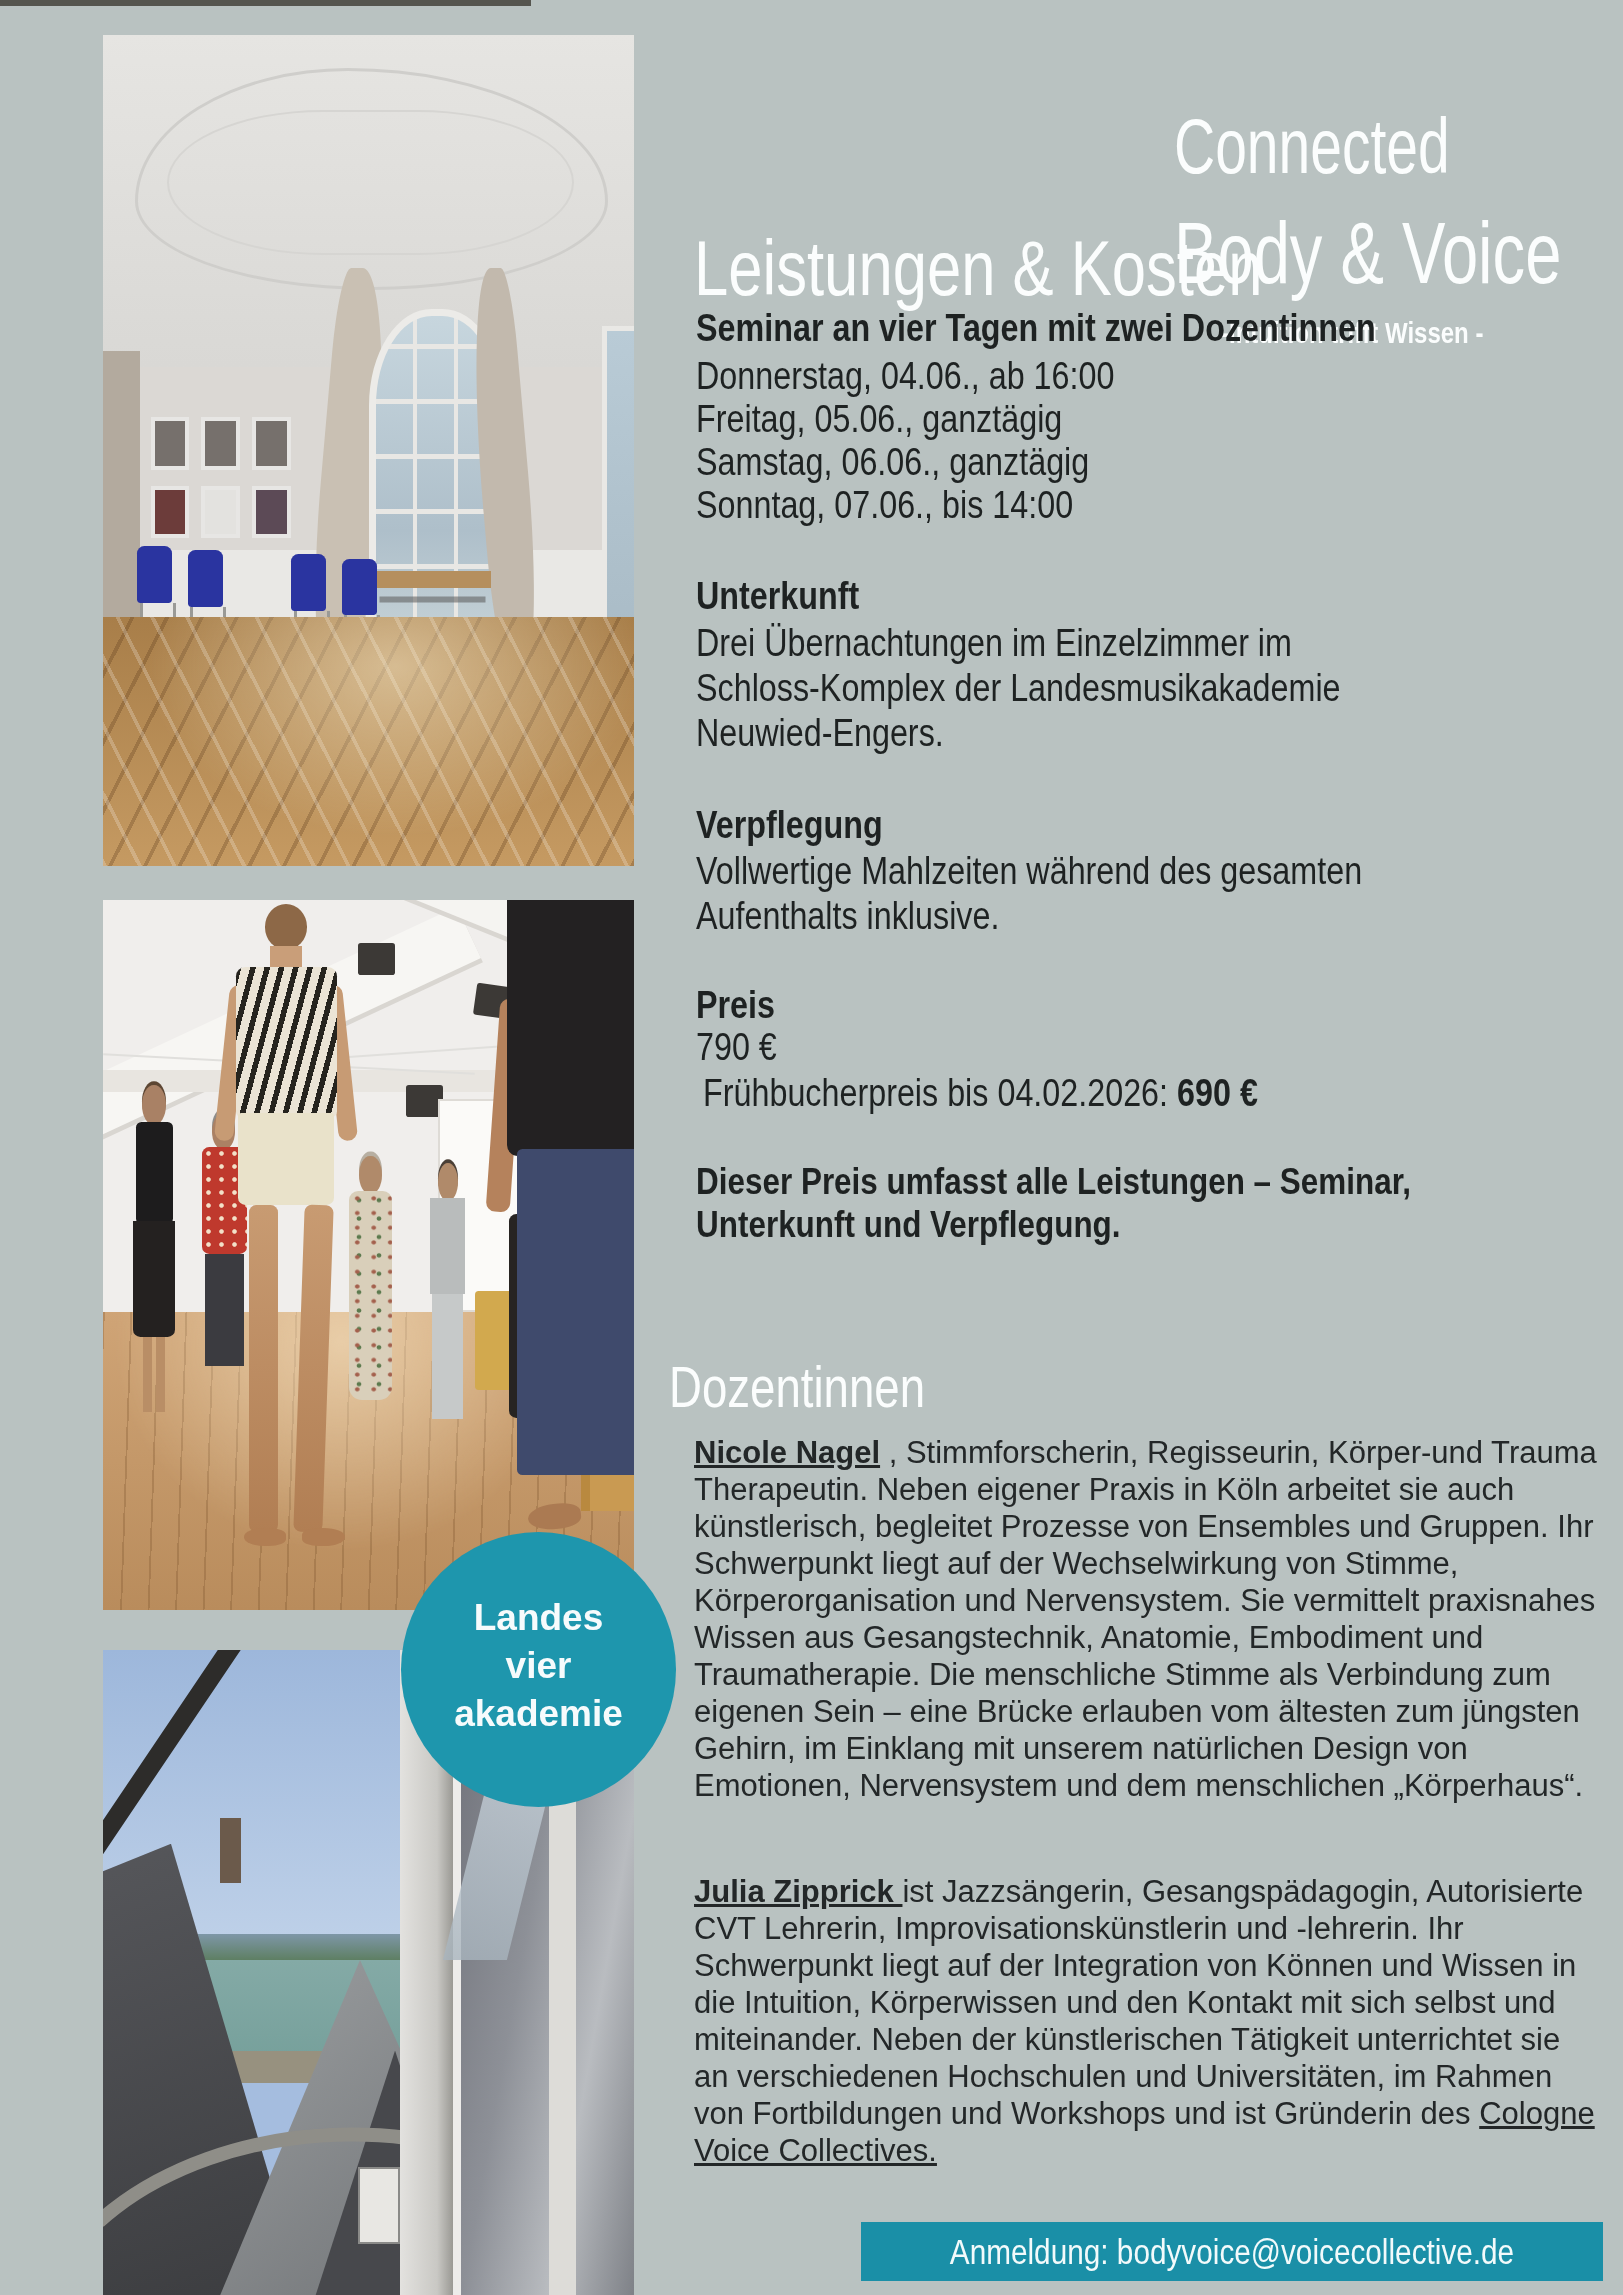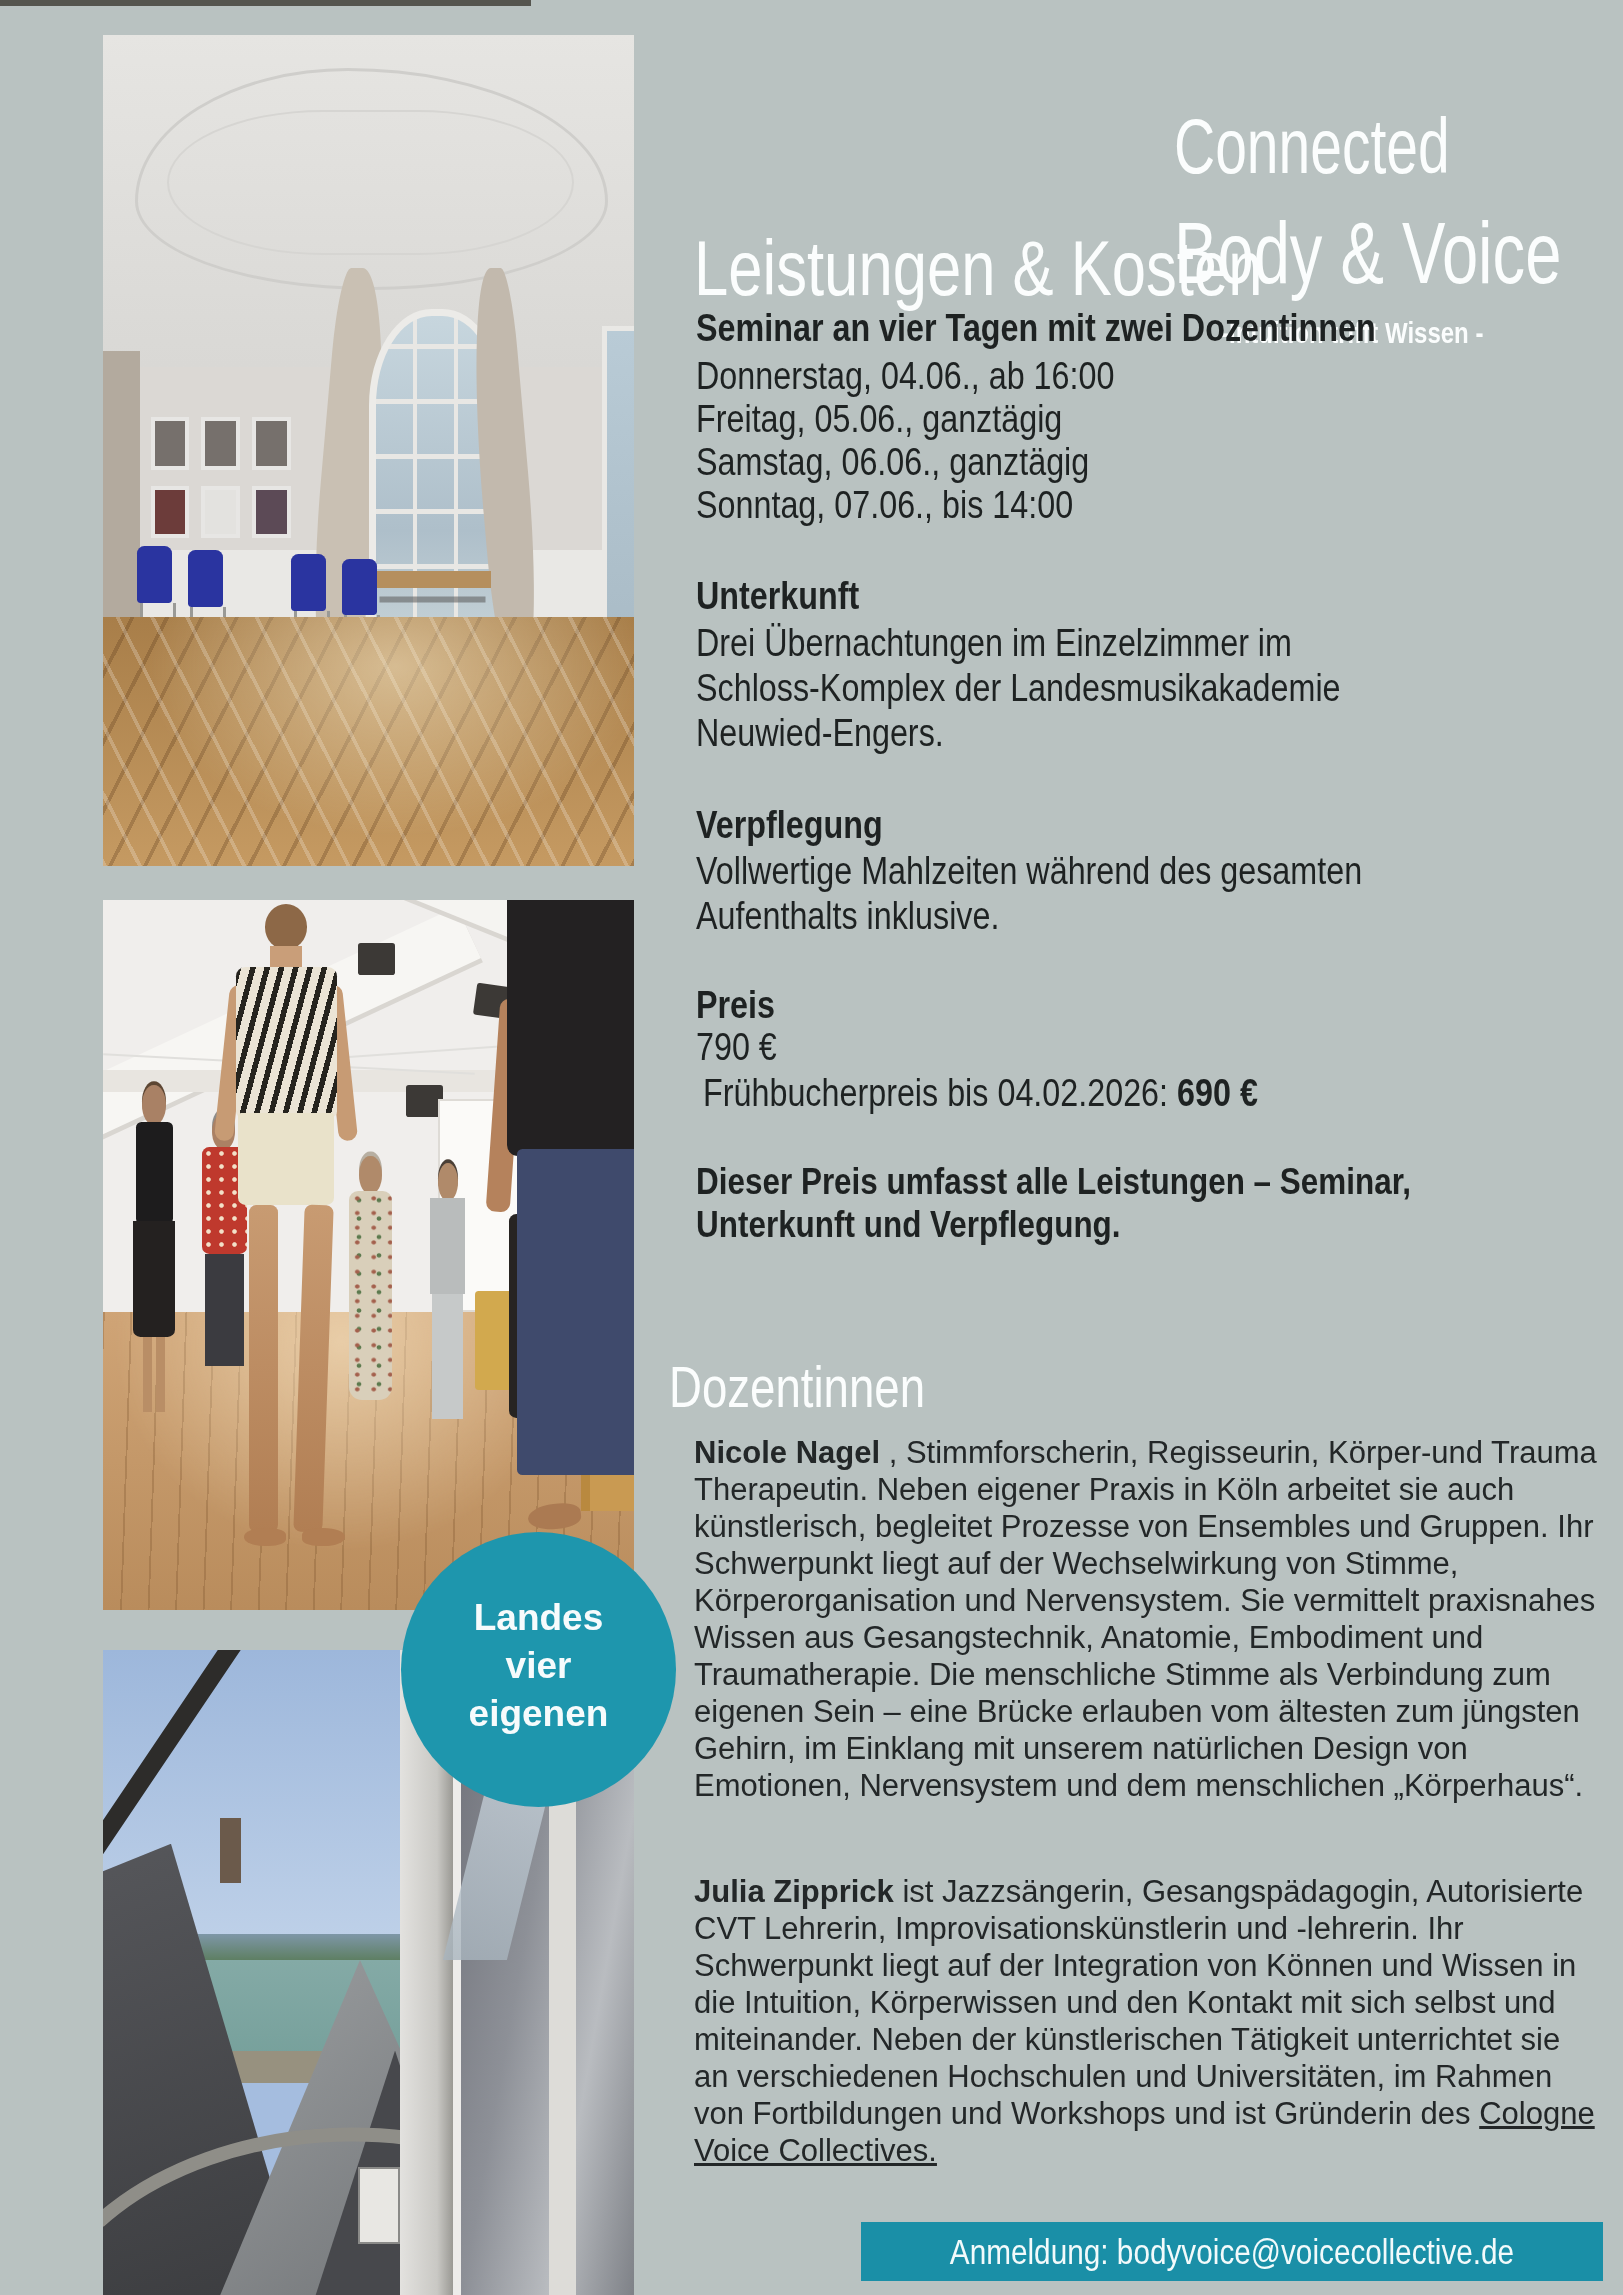--- a/index.html
+++ b/index.html
@@ -24,21 +24,21 @@
   .sec-title{left:696px;font-size:38px;font-weight:700;}
   .sec-body{left:696px;font-size:38px;line-height:45px;width:826px;}
   .price-reg{left:696px;top:1026px;font-size:38px;}
   .price-early{left:703px;top:1072px;font-size:38px;}
   .price-early b{font-weight:700;}
   .price-note{left:696px;top:1160px;font-size:37px;font-weight:700;line-height:43px;width:909px;}
 
   
   .h2{left:669px;top:1359px;font-size:57px;line-height:1;}
   .bio{left:694px;width:905px;font-size:31px;line-height:37px;color:#232728;}
-  .bio .name{font-weight:700;}
+  .bio .name{font-weight:700;text-decoration:underline;}
   .bio .link{text-decoration:underline;}
   #bio-nicole{top:1434px;}
   #bio-julia{top:1873px;}
 
   
   .badge{left:401px;top:1532px;width:275px;height:275px;border-radius:50%;background:#1e96ad;z-index:6;
          display:flex;flex-direction:column;align-items:center;justify-content:center;padding-bottom:7.3px;box-sizing:border-box;}
   .badge div{color:#f6fbfc;font-weight:700;font-size:37px;line-height:48px;text-align:right;}
 
   
@@ -306,21 +306,21 @@
     <span class="name">Nicole Nagel</span><span> , Stimmforscherin, Regisseurin, Körper-und Trauma Therapeutin. Neben eigener Praxis in Köln arbeitet sie auch künstlerisch, begleitet Prozesse von Ensembles und Gruppen. Ihr Schwerpunkt liegt auf der Wechselwirkung von Stimme, Körperorganisation und Nervensystem. Sie vermittelt praxisnahes Wissen aus Gesangstechnik, Anatomie, Embodiment und Traumatherapie. Die menschliche Stimme als Verbindung zum eigenen Sein – eine Brücke erlauben vom ältesten zum jüngsten Gehirn, im Einklang mit unserem natürlichen Design von Emotionen, Nervensystem und dem menschlichen „Körperhaus“.</span>
   </div>
 
   <div class="abs bio" id="bio-julia">
     <span class="name">Julia Zipprick </span><span>ist Jazzsängerin, Gesangspädagogin, Autorisierte CVT Lehrerin, Improvisationskünstlerin und -lehrerin. Ihr Schwerpunkt liegt auf der Integration von Können und Wissen in die Intuition, Körperwissen und den Kontakt mit sich selbst und miteinander. Neben der künstlerischen Tätigkeit unterrichtet sie an verschiedenen Hochschulen und Universitäten, im Rahmen von Fortbildungen und Workshops und ist Gründerin des </span><span class="link">Cologne Voice Collectives. </span>
   </div>
 
   <div class="abs badge">
     <div>Landes</div>
     <div>vier</div>
-    <div>eigenen</div>
+    <div>akademie</div>
   </div>
 
   <div class="abs email-bar">
     <div>Anmeldung: bodyvoice@voicecollective.de</div>
   </div>
 
 </div>
 
 
 </body></html>

